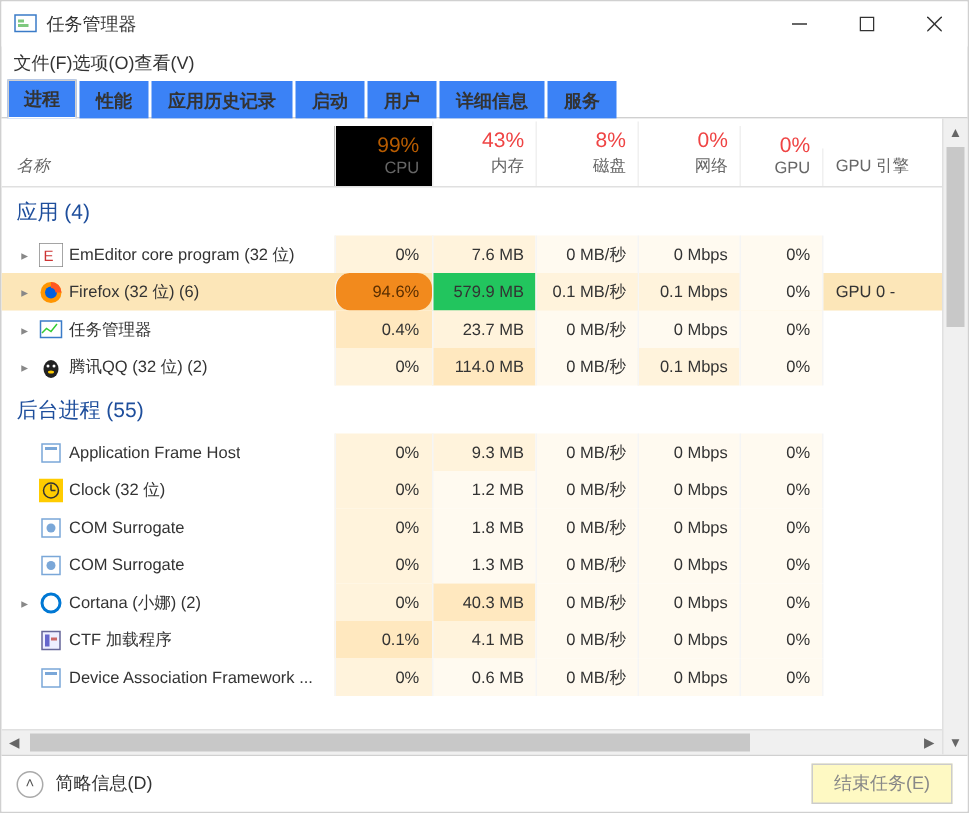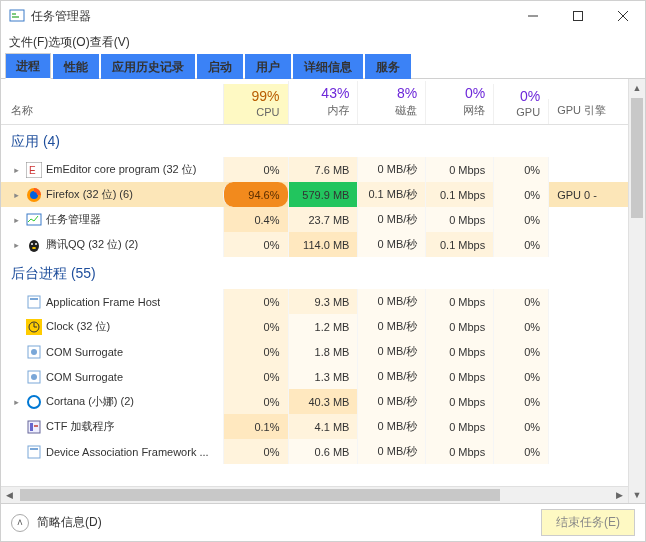--- a/index.html
+++ b/index.html
@@ -11,28 +11,28 @@
 .winbtns { display: flex; }
 .winbtn { width: 45px; height: 30px; display: flex; align-items: center; justify-content: center; cursor: pointer; }
 .menubar { display: flex; padding: 2px 8px; font-size: 12px; height: 22px; align-items: center; }
 .menuitem { cursor: pointer; }
 .tabbar { display: flex; border-bottom: 1px solid #d0d0d0; padding: 0 4px; gap: 2px; height: 26px; align-items: flex-end; }
 .tab { padding: 4px 10px 3px; cursor: pointer; border: 1px solid transparent; border-bottom: none; position: relative; top: 1px; background: #3b82f6; font-size: 12px; font-weight: bold; }
 .tab.active { border-color: #d0d0d0; border-bottom: 1px solid #fff; }
 .grid { flex: 1; overflow: auto; position: relative; }
 .header-row { display: flex; border-bottom: 1px solid #e0e0e0; background: #fff; height: 46px; align-items: flex-end; }
 .hcell { padding: 4px 8px 6px; text-align: right; font-size: 11px; color: #555; border-left: 1px solid #f0f0f0; display: flex; flex-direction: column; justify-content: flex-end; }
-.hcell.name { text-align: left; width: 222px; border-left: none; padding-left: 10px; justify-content: flex-start;}
-.hcell.cpu { width: 65px; background: #fef9c3; }
+.hcell.name { text-align: left; width: 222px; border-left: none; padding-left: 10px; justify-content: flex-start; font-style: italic;}
+.hcell.cpu { width: 65px; background: #000000; }
 .hcell.mem { width: 70px; }
 .hcell.disk { width: 68px; }
 .hcell.net { width: 68px; }
 .hcell.gpu { width: 55px; }
 .hcell.gpue { width: 80px; text-align: left; }
-.hcell .pct { font-size: 14px; color: #6d28d9; margin-bottom: 2px; }
+.hcell .pct { font-size: 14px; color: #ef4444; margin-bottom: 2px; }
 .hcell.cpu .pct { color: #b85c00; }
 .hcell .lbl { font-size: 11px; color: #666; }
 .group-row { display: flex; align-items: center; padding: 8px 8px 6px 10px; font-size: 14px; }
 .group-label { color: #1e4e9c; }
 .row { display: flex; align-items: stretch; height: 25px; }
 .row.selected { background: #fce6b8 !important; }
 .cell { padding: 0 8px; display: flex; align-items: center; justify-content: flex-end; font-size: 11px; border-left: 1px solid #f5f5f5; }
 .cell.name { width: 222px; justify-content: flex-start; padding-left: 10px; border-left: none; gap: 4px; overflow: hidden; white-space: nowrap; }
 .cell.name .txt { overflow: hidden; text-overflow: ellipsis; }
 .cell.cpu { width: 65px; }

